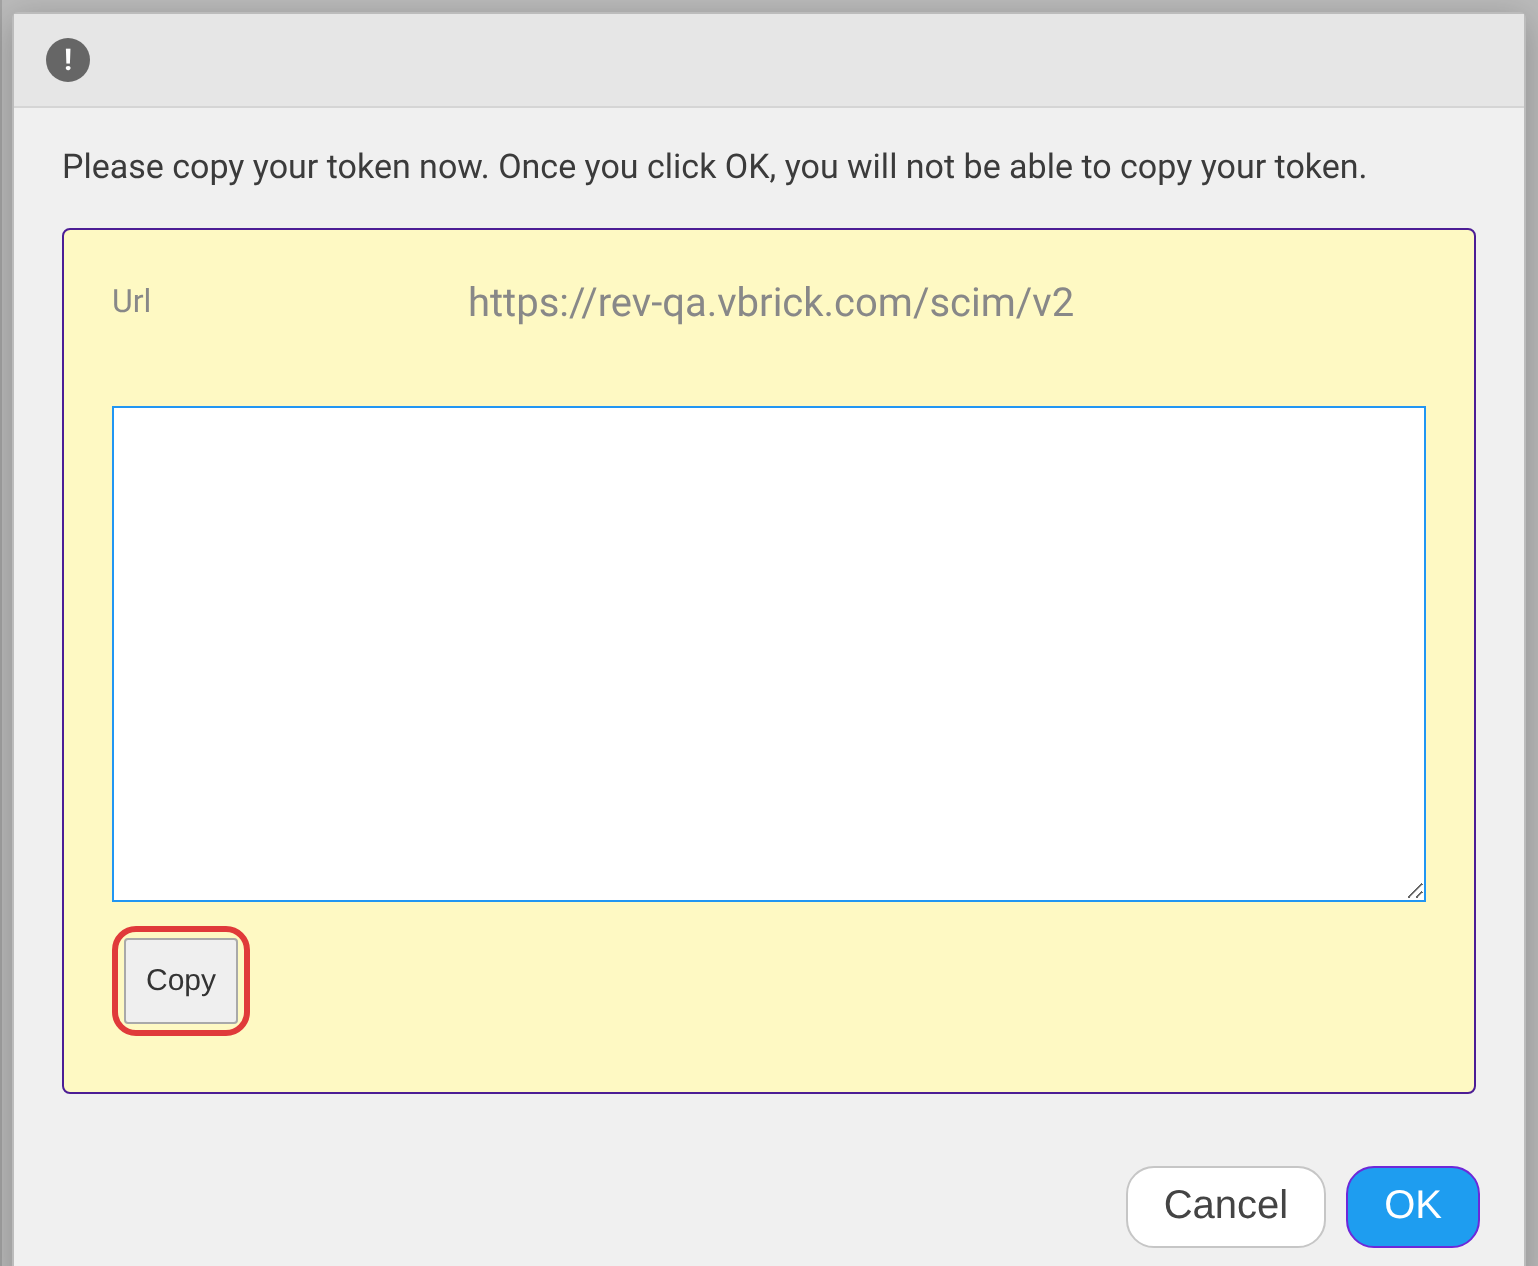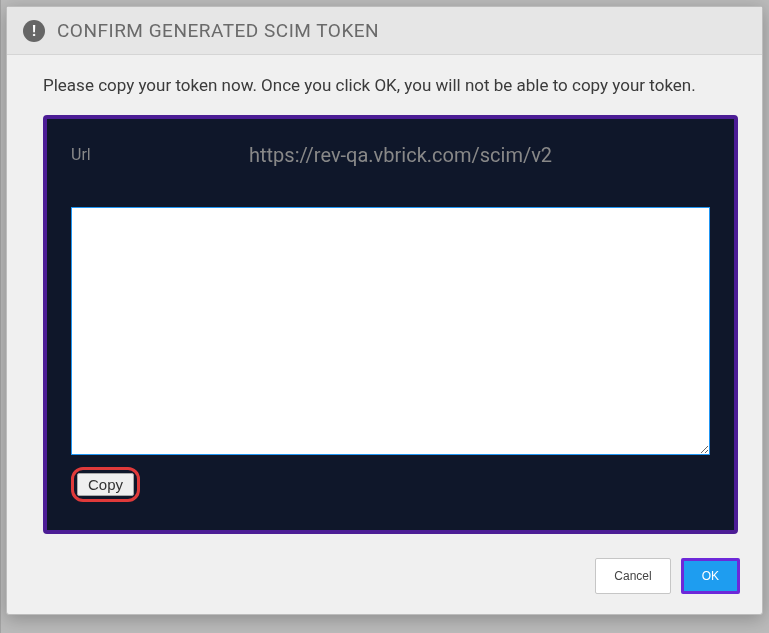--- a/index.html
+++ b/index.html
@@ -52,30 +52,29 @@
       flex-shrink: 0;
     }
     .modal-title {
       color: #6a6a6a;
       font-size: 19px;
       letter-spacing: 0.5px;
       font-weight: 400;
     }
     .modal-body {
       padding: 20px 24px 8px;
-      margin-left: 12px;
     }
     .instruction {
       color: #3b3b3b;
       font-size: 17px;
       margin-bottom: 20px;
     }
     .panel {
-      background: #0f172a;
-      border: 4px solid #4c1d95;
+      background: #fef9c3;
+      border: 1px solid #4c1d95;
       border-radius: 4px;
       padding: 24px 24px 28px;
     }
     .row {
       display: flex;
       margin-bottom: 40px;
     }
     .row:last-child { margin-bottom: 0; }
     .label-col {
       width: 178px;
@@ -112,59 +111,59 @@
       margin-top: 12px;
       padding: 3px;
       border: 3px solid #e03a3a;
       border-radius: 12px;
       display: inline-block;
     }
     .copy-btn {
       background: #efefef;
       border: 1px solid #a9a9a9;
       border-radius: 2px;
-      padding: 2px 10px;
+      padding: 12px 10px;
       font-size: 15px;
       color: #333;
       cursor: pointer;
     }
     .modal-footer {
       display: flex;
       justify-content: flex-end;
       gap: 10px;
       padding: 16px 22px 20px;
     }
     .btn {
-      border-radius: 2px;
-      font-size: 12px;
+      border-radius: 14px;
+      font-size: 20px;
       padding: 8px 18px;
       cursor: pointer;
+      margin-top: 12px;
     }
     .btn-cancel {
       background: #fff;
       border: 1px solid #c6c6c6;
       color: #444;
     }
     .btn-ok {
       background: #1e9df0;
-      border: 3px solid #6d28d9;
+      border: 1px solid #6d28d9;
       color: #fff;
     }
   </style>
 </head>
 <body>
 
 <div class="page-bg"></div>
 
 <div class="modal-overlay">
   <div class="modal">
 
     <div class="modal-header">
       <div class="header-icon">!</div>
-      <div class="modal-title">CONFIRM GENERATED SCIM TOKEN</div>
     </div>
 
     <div class="modal-body">
       <div class="instruction">Please copy your token now. Once you click OK, you will not be able to copy your token.</div>
 
       <div class="panel">
 
         <div class="row">
           <div class="label-col">Url</div>
           <div class="val-col">https://rev-qa.vbrick.com/scim/v2</div>

